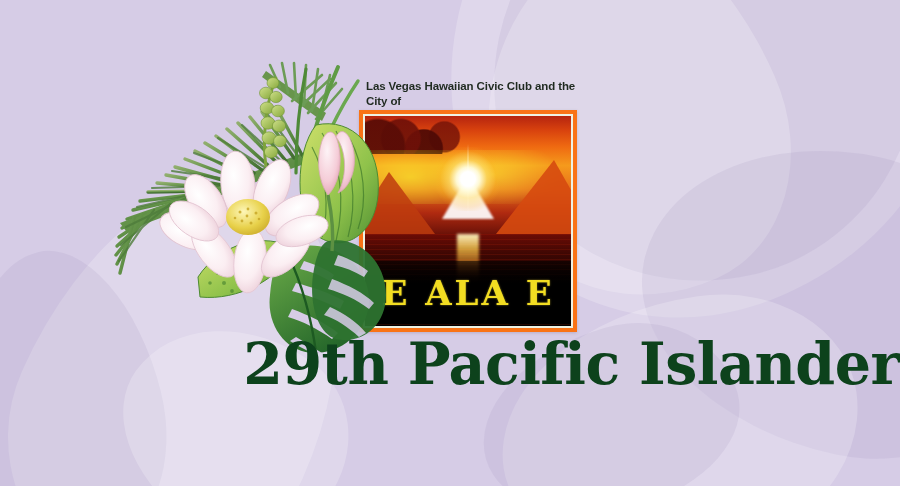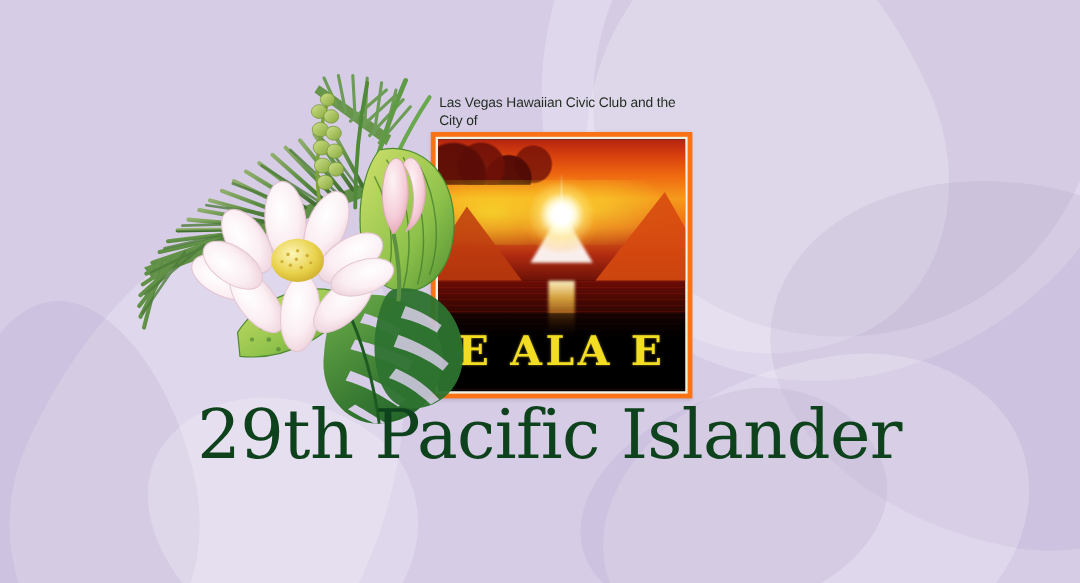--- a/index.html
+++ b/index.html
@@ -94,21 +94,21 @@
   }
 
   
   #presenter {
     position: absolute;
     left: 366px;
     top: 79px;
     width: 215px;
     font-size: 11.5px;
     line-height: 1.28;
-    font-weight: normal;
+    font-weight: bold;
     color: #1f2a20;
     letter-spacing: -0.1px;
   }
 
   
   #poster {
     position: absolute;
     left: 359px;
     top: 110px;
     width: 218px;
@@ -293,23 +293,23 @@
     pointer-events: none;
   }
   #foliage svg { display: block; overflow: visible; }
 
   
   #headline {
     position: absolute;
     left: 16px;
     right: 0;
     top: 336px;
-    text-align: center;
+    text-align: right;
     font-family: "DejaVu Serif", serif;
-    font-weight: normal;
+    font-weight: bold;
     color: #0d421c;
     line-height: 0.98;
     letter-spacing: -0.5px;
   }
   #headline .ln {
     display: block;
     font-size: 57px;
     white-space: nowrap;
   }
   #headline .ln2 { font-size: 58px; margin-top: 2px; }

